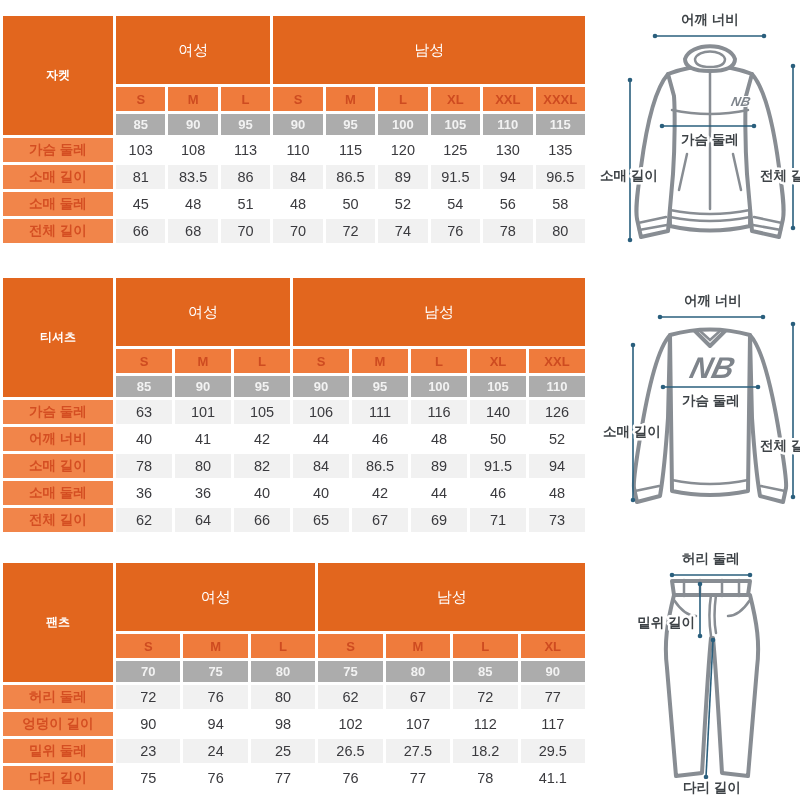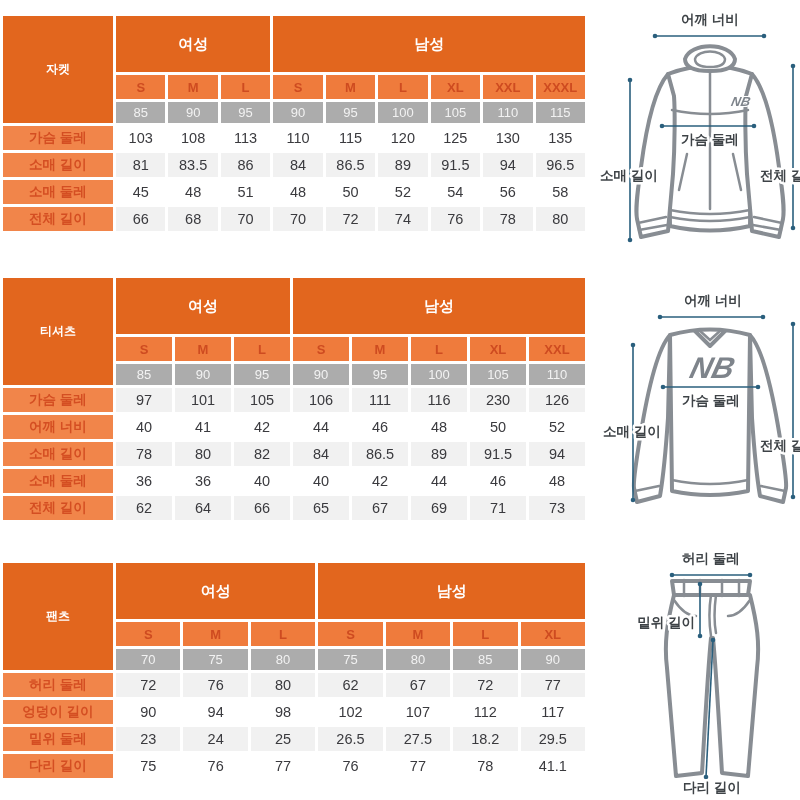--- a/index.html
+++ b/index.html
@@ -8,23 +8,23 @@
     background:#ffffff;
     font-family:"Liberation Sans", sans-serif;
     --c-header:#e2661e; --c-size-bg:#ef7b3c; --c-size-text:#ce4b20;
     --c-label-bg:#f1854a; --c-label-text:#d44e22; --c-band:#acacac;
     --c-shade:#f1f1f1; --c-value:#3a3a3e; --c-arrow:#2a5f7d; --c-garment:#888d93;
   }
   .tbl{position:absolute;left:0;width:588px;}
   table.size-table{border-collapse:separate;border-spacing:3px;table-layout:fixed;width:588px;}
   table.size-table th, table.size-table td{padding:0;text-align:center;vertical-align:middle;}
   th.product-label{background:var(--c-header);color:#fff;font-size:12px;font-weight:bold;}
-  th.group-header{background:var(--c-header);color:#fff;font-size:15px;font-weight:bold;height:56px;}
+  th.group-header{background:var(--c-header);color:#fff;font-size:15px;font-weight:normal;height:68px;}
   td.size-cell{background:var(--c-size-bg);color:var(--c-size-text);font-weight:bold;font-size:13px;height:24px;}
-  td.band-cell{background:var(--c-band);color:#f2f2f2;font-weight:normal;font-size:13px;height:21px;}
+  td.band-cell{background:var(--c-band);color:#f2f2f2;font-weight:bold;font-size:13px;height:21px;}
   td.row-label{background:var(--c-label-bg);color:var(--c-label-text);font-weight:bold;font-size:13.5px;height:24px;}
   td.value-cell{background:#ffffff;color:var(--c-value);font-size:14.5px;}
   tr.shaded td.value-cell{background:var(--c-shade);text-align:center;}
   svg.diag{position:absolute;overflow:visible;}
   .garment{stroke:var(--c-garment);stroke-width:4;fill:none;stroke-linecap:round;stroke-linejoin:round;}
   .garment-fill{stroke:var(--c-garment);stroke-width:4;fill:#fff;stroke-linecap:round;stroke-linejoin:round;}
   .garment-thin{stroke:var(--c-garment);stroke-width:2.5;fill:none;stroke-linecap:round;}
   .arrow{stroke:var(--c-arrow);stroke-width:1.6;}
   .dot{fill:var(--c-arrow);}
   .mlabel{font-family:"Liberation Sans",sans-serif;font-size:13.5px;font-weight:bold;fill:#3e4347;
@@ -162,27 +162,27 @@
           <td class="band-cell">90</td>
           <td class="band-cell">95</td>
           <td class="band-cell">90</td>
           <td class="band-cell">95</td>
           <td class="band-cell">100</td>
           <td class="band-cell">105</td>
           <td class="band-cell">110</td>
         </tr>
         <tr class="shaded">
           <td class="row-label">가슴 둘레</td>
-          <td class="value-cell">97</td>
+          <td class="value-cell">63</td>
           <td class="value-cell">101</td>
           <td class="value-cell">105</td>
           <td class="value-cell">106</td>
           <td class="value-cell">111</td>
           <td class="value-cell">116</td>
-          <td class="value-cell">230</td>
+          <td class="value-cell">140</td>
           <td class="value-cell">126</td>
         </tr>
         <tr>
           <td class="row-label">어깨 너비</td>
           <td class="value-cell">40</td>
           <td class="value-cell">41</td>
           <td class="value-cell">42</td>
           <td class="value-cell">44</td>
           <td class="value-cell">46</td>
           <td class="value-cell">48</td>

